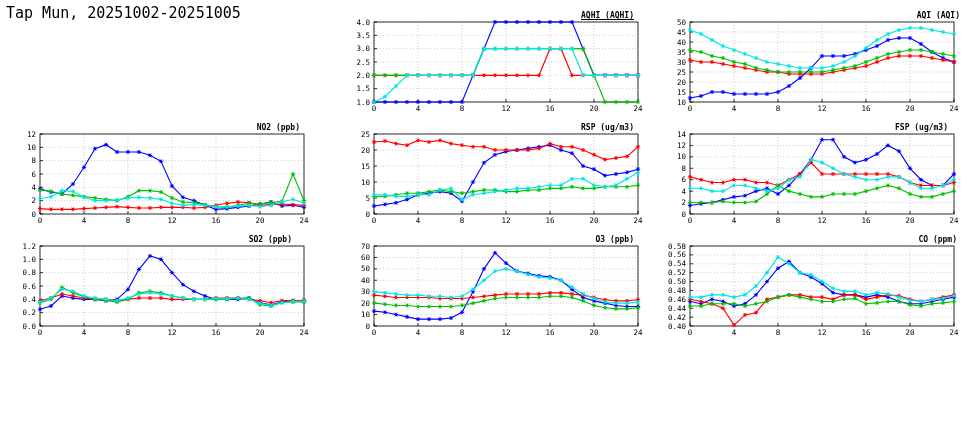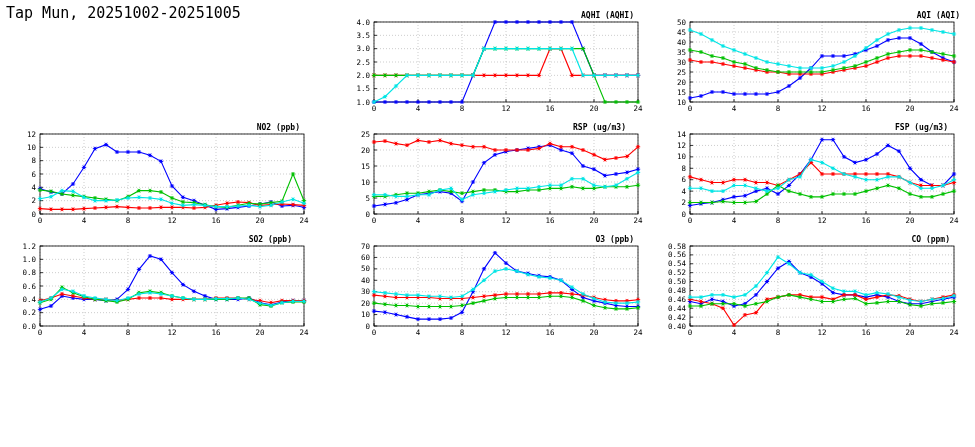--- a/index.html
+++ b/index.html
@@ -73,21 +73,21 @@
           </g>
           <g>
             <path d="M30.00,65.33L41.00,65.33L52.00,65.33L63.00,65.33L74.00,65.33L85.00,65.33L96.00,65.33L107.00,65.33L118.00,65.33L129.00,65.33L140.00,38.67L151.00,38.67L162.00,38.67L173.00,38.67L184.00,38.67L195.00,38.67L206.00,38.67L217.00,38.67L228.00,38.67L239.00,38.67L250.00,65.33L261.00,92.00L272.00,92.00L283.00,92.00L294.00,92.00" fill="none" stroke="#00c000" stroke-width="1.1"></path>
             <path d="M27.80,65.33L32.20,65.33M28.90,63.43L31.10,67.24M31.10,63.43L28.90,67.24M38.80,65.33L43.20,65.33M39.90,63.43L42.10,67.24M42.10,63.43L39.90,67.24M49.80,65.33L54.20,65.33M50.90,63.43L53.10,67.24M53.10,63.43L50.90,67.24M60.80,65.33L65.20,65.33M61.90,63.43L64.10,67.24M64.10,63.43L61.90,67.24M71.80,65.33L76.20,65.33M72.90,63.43L75.10,67.24M75.10,63.43L72.90,67.24M82.80,65.33L87.20,65.33M83.90,63.43L86.10,67.24M86.10,63.43L83.90,67.24M93.80,65.33L98.20,65.33M94.90,63.43L97.10,67.24M97.10,63.43L94.90,67.24M104.80,65.33L109.20,65.33M105.90,63.43L108.10,67.24M108.10,63.43L105.90,67.24M115.80,65.33L120.20,65.33M116.90,63.43L119.10,67.24M119.10,63.43L116.90,67.24M126.80,65.33L131.20,65.33M127.90,63.43L130.10,67.24M130.10,63.43L127.90,67.24M137.80,38.67L142.20,38.67M138.90,36.76L141.10,40.57M141.10,36.76L138.90,40.57M148.80,38.67L153.20,38.67M149.90,36.76L152.10,40.57M152.10,36.76L149.90,40.57M159.80,38.67L164.20,38.67M160.90,36.76L163.10,40.57M163.10,36.76L160.90,40.57M170.80,38.67L175.20,38.67M171.90,36.76L174.10,40.57M174.10,36.76L171.90,40.57M181.80,38.67L186.20,38.67M182.90,36.76L185.10,40.57M185.10,36.76L182.90,40.57M192.80,38.67L197.20,38.67M193.90,36.76L196.10,40.57M196.10,36.76L193.90,40.57M203.80,38.67L208.20,38.67M204.90,36.76L207.10,40.57M207.10,36.76L204.90,40.57M214.80,38.67L219.20,38.67M215.90,36.76L218.10,40.57M218.10,36.76L215.90,40.57M225.80,38.67L230.20,38.67M226.90,36.76L229.10,40.57M229.10,36.76L226.90,40.57M236.80,38.67L241.20,38.67M237.90,36.76L240.10,40.57M240.10,36.76L237.90,40.57M247.80,65.33L252.20,65.33M248.90,63.43L251.10,67.24M251.10,63.43L248.90,67.24M258.80,92.00L263.20,92.00M259.90,90.09L262.10,93.91M262.10,90.09L259.90,93.91M269.80,92.00L274.20,92.00M270.90,90.09L273.10,93.91M273.10,90.09L270.90,93.91M280.80,92.00L285.20,92.00M281.90,90.09L284.10,93.91M284.10,90.09L281.90,93.91M291.80,92.00L296.20,92.00M292.90,90.09L295.10,93.91M295.10,90.09L292.90,93.91" stroke="#00c000" stroke-width="1.0" fill="none"></path>
           </g>
           <g>
             <path d="M30.00,92.00L41.00,86.67L52.00,76.00L63.00,65.33L74.00,65.33L85.00,65.33L96.00,65.33L107.00,65.33L118.00,65.33L129.00,65.33L140.00,38.67L151.00,38.67L162.00,38.67L173.00,38.67L184.00,38.67L195.00,38.67L206.00,38.67L217.00,38.67L228.00,38.67L239.00,65.33L250.00,65.33L261.00,65.33L272.00,65.33L283.00,65.33L294.00,65.33" fill="none" stroke="#00e5e5" stroke-width="1.1"></path>
             <path d="M27.80,92.00L32.20,92.00M28.90,90.09L31.10,93.91M31.10,90.09L28.90,93.91M38.80,86.67L43.20,86.67M39.90,84.76L42.10,88.57M42.10,84.76L39.90,88.57M49.80,76.00L54.20,76.00M50.90,74.09L53.10,77.91M53.10,74.09L50.90,77.91M60.80,65.33L65.20,65.33M61.90,63.43L64.10,67.24M64.10,63.43L61.90,67.24M71.80,65.33L76.20,65.33M72.90,63.43L75.10,67.24M75.10,63.43L72.90,67.24M82.80,65.33L87.20,65.33M83.90,63.43L86.10,67.24M86.10,63.43L83.90,67.24M93.80,65.33L98.20,65.33M94.90,63.43L97.10,67.24M97.10,63.43L94.90,67.24M104.80,65.33L109.20,65.33M105.90,63.43L108.10,67.24M108.10,63.43L105.90,67.24M115.80,65.33L120.20,65.33M116.90,63.43L119.10,67.24M119.10,63.43L116.90,67.24M126.80,65.33L131.20,65.33M127.90,63.43L130.10,67.24M130.10,63.43L127.90,67.24M137.80,38.67L142.20,38.67M138.90,36.76L141.10,40.57M141.10,36.76L138.90,40.57M148.80,38.67L153.20,38.67M149.90,36.76L152.10,40.57M152.10,36.76L149.90,40.57M159.80,38.67L164.20,38.67M160.90,36.76L163.10,40.57M163.10,36.76L160.90,40.57M170.80,38.67L175.20,38.67M171.90,36.76L174.10,40.57M174.10,36.76L171.90,40.57M181.80,38.67L186.20,38.67M182.90,36.76L185.10,40.57M185.10,36.76L182.90,40.57M192.80,38.67L197.20,38.67M193.90,36.76L196.10,40.57M196.10,36.76L193.90,40.57M203.80,38.67L208.20,38.67M204.90,36.76L207.10,40.57M207.10,36.76L204.90,40.57M214.80,38.67L219.20,38.67M215.90,36.76L218.10,40.57M218.10,36.76L215.90,40.57M225.80,38.67L230.20,38.67M226.90,36.76L229.10,40.57M229.10,36.76L226.90,40.57M236.80,65.33L241.20,65.33M237.90,63.43L240.10,67.24M240.10,63.43L237.90,67.24M247.80,65.33L252.20,65.33M248.90,63.43L251.10,67.24M251.10,63.43L248.90,67.24M258.80,65.33L263.20,65.33M259.90,63.43L262.10,67.24M262.10,63.43L259.90,67.24M269.80,65.33L274.20,65.33M270.90,63.43L273.10,67.24M273.10,63.43L270.90,67.24M280.80,65.33L285.20,65.33M281.90,63.43L284.10,67.24M284.10,63.43L281.90,67.24M291.80,65.33L296.20,65.33M292.90,63.43L295.10,67.24M295.10,63.43L292.90,67.24" stroke="#00e5e5" stroke-width="1.0" fill="none"></path>
           </g>
         </svg>
-        <div class="ptitle" style="right: 10px;">AQHI (AQHI)</div>
+        <div class="ptitle" style="right: 10px; text-decoration: underline;">AQHI (AQHI)</div>
       </div>
       <div class="panel" style="left: 660px; top: 10px; width: 300px; height: 108px;">
         <svg width="300" height="108">
           <g>
             <line x1="30" x2="294" y1="92.00" y2="92.00" stroke="#999" stroke-width="0.5" stroke-dasharray="1,2"></line>
             <line x1="30" x2="294" y1="82.00" y2="82.00" stroke="#999" stroke-width="0.5" stroke-dasharray="1,2"></line>
             <line x1="30" x2="294" y1="72.00" y2="72.00" stroke="#999" stroke-width="0.5" stroke-dasharray="1,2"></line>
             <line x1="30" x2="294" y1="62.00" y2="62.00" stroke="#999" stroke-width="0.5" stroke-dasharray="1,2"></line>
             <line x1="30" x2="294" y1="52.00" y2="52.00" stroke="#999" stroke-width="0.5" stroke-dasharray="1,2"></line>
             <line x1="30" x2="294" y1="42.00" y2="42.00" stroke="#999" stroke-width="0.5" stroke-dasharray="1,2"></line>
@@ -274,21 +274,21 @@
           </g>
           <g>
             <path d="M30.00,74.40L41.00,74.40L52.00,72.80L63.00,71.20L74.00,71.20L85.00,69.60L96.00,68.00L107.00,69.60L118.00,71.20L129.00,69.60L140.00,68.00L151.00,68.00L162.00,69.60L173.00,69.60L184.00,68.00L195.00,68.00L206.00,66.40L217.00,66.40L228.00,64.80L239.00,66.40L250.00,66.40L261.00,64.80L272.00,64.80L283.00,64.80L294.00,63.20" fill="none" stroke="#00c000" stroke-width="1.1"></path>
             <path d="M27.80,74.40L32.20,74.40M28.90,72.49L31.10,76.31M31.10,72.49L28.90,76.31M38.80,74.40L43.20,74.40M39.90,72.49L42.10,76.31M42.10,72.49L39.90,76.31M49.80,72.80L54.20,72.80M50.90,70.89L53.10,74.71M53.10,70.89L50.90,74.71M60.80,71.20L65.20,71.20M61.90,69.29L64.10,73.11M64.10,69.29L61.90,73.11M71.80,71.20L76.20,71.20M72.90,69.29L75.10,73.11M75.10,69.29L72.90,73.11M82.80,69.60L87.20,69.60M83.90,67.69L86.10,71.51M86.10,67.69L83.90,71.51M93.80,68.00L98.20,68.00M94.90,66.09L97.10,69.91M97.10,66.09L94.90,69.91M104.80,69.60L109.20,69.60M105.90,67.69L108.10,71.51M108.10,67.69L105.90,71.51M115.80,71.20L120.20,71.20M116.90,69.29L119.10,73.11M119.10,69.29L116.90,73.11M126.80,69.60L131.20,69.60M127.90,67.69L130.10,71.51M130.10,67.69L127.90,71.51M137.80,68.00L142.20,68.00M138.90,66.09L141.10,69.91M141.10,66.09L138.90,69.91M148.80,68.00L153.20,68.00M149.90,66.09L152.10,69.91M152.10,66.09L149.90,69.91M159.80,69.60L164.20,69.60M160.90,67.69L163.10,71.51M163.10,67.69L160.90,71.51M170.80,69.60L175.20,69.60M171.90,67.69L174.10,71.51M174.10,67.69L171.90,71.51M181.80,68.00L186.20,68.00M182.90,66.09L185.10,69.91M185.10,66.09L182.90,69.91M192.80,68.00L197.20,68.00M193.90,66.09L196.10,69.91M196.10,66.09L193.90,69.91M203.80,66.40L208.20,66.40M204.90,64.49L207.10,68.31M207.10,64.49L204.90,68.31M214.80,66.40L219.20,66.40M215.90,64.49L218.10,68.31M218.10,64.49L215.90,68.31M225.80,64.80L230.20,64.80M226.90,62.89L229.10,66.71M229.10,62.89L226.90,66.71M236.80,66.40L241.20,66.40M237.90,64.49L240.10,68.31M240.10,64.49L237.90,68.31M247.80,66.40L252.20,66.40M248.90,64.49L251.10,68.31M251.10,64.49L248.90,68.31M258.80,64.80L263.20,64.80M259.90,62.89L262.10,66.71M262.10,62.89L259.90,66.71M269.80,64.80L274.20,64.80M270.90,62.89L273.10,66.71M273.10,62.89L270.90,66.71M280.80,64.80L285.20,64.80M281.90,62.89L284.10,66.71M284.10,62.89L281.90,66.71M291.80,63.20L296.20,63.20M292.90,61.29L295.10,65.11M295.10,61.29L292.90,65.11" stroke="#00c000" stroke-width="1.0" fill="none"></path>
           </g>
           <g>
             <path d="M30.00,72.80L41.00,72.80L52.00,74.40L63.00,74.40L74.00,72.80L85.00,72.80L96.00,68.00L107.00,66.40L118.00,77.60L129.00,72.80L140.00,71.20L151.00,69.60L162.00,68.00L173.00,66.40L184.00,66.40L195.00,64.80L206.00,63.20L217.00,63.20L228.00,56.80L239.00,56.80L250.00,63.20L261.00,64.80L272.00,63.20L283.00,56.80L294.00,50.40" fill="none" stroke="#00e5e5" stroke-width="1.1"></path>
             <path d="M27.80,72.80L32.20,72.80M28.90,70.89L31.10,74.71M31.10,70.89L28.90,74.71M38.80,72.80L43.20,72.80M39.90,70.89L42.10,74.71M42.10,70.89L39.90,74.71M49.80,74.40L54.20,74.40M50.90,72.49L53.10,76.31M53.10,72.49L50.90,76.31M60.80,74.40L65.20,74.40M61.90,72.49L64.10,76.31M64.10,72.49L61.90,76.31M71.80,72.80L76.20,72.80M72.90,70.89L75.10,74.71M75.10,70.89L72.90,74.71M82.80,72.80L87.20,72.80M83.90,70.89L86.10,74.71M86.10,70.89L83.90,74.71M93.80,68.00L98.20,68.00M94.90,66.09L97.10,69.91M97.10,66.09L94.90,69.91M104.80,66.40L109.20,66.40M105.90,64.49L108.10,68.31M108.10,64.49L105.90,68.31M115.80,77.60L120.20,77.60M116.90,75.69L119.10,79.51M119.10,75.69L116.90,79.51M126.80,72.80L131.20,72.80M127.90,70.89L130.10,74.71M130.10,70.89L127.90,74.71M137.80,71.20L142.20,71.20M138.90,69.29L141.10,73.11M141.10,69.29L138.90,73.11M148.80,69.60L153.20,69.60M149.90,67.69L152.10,71.51M152.10,67.69L149.90,71.51M159.80,68.00L164.20,68.00M160.90,66.09L163.10,69.91M163.10,66.09L160.90,69.91M170.80,66.40L175.20,66.40M171.90,64.49L174.10,68.31M174.10,64.49L171.90,68.31M181.80,66.40L186.20,66.40M182.90,64.49L185.10,68.31M185.10,64.49L182.90,68.31M192.80,64.80L197.20,64.80M193.90,62.89L196.10,66.71M196.10,62.89L193.90,66.71M203.80,63.20L208.20,63.20M204.90,61.29L207.10,65.11M207.10,61.29L204.90,65.11M214.80,63.20L219.20,63.20M215.90,61.29L218.10,65.11M218.10,61.29L215.90,65.11M225.80,56.80L230.20,56.80M226.90,54.89L229.10,58.71M229.10,54.89L226.90,58.71M236.80,56.80L241.20,56.80M237.90,54.89L240.10,58.71M240.10,54.89L237.90,58.71M247.80,63.20L252.20,63.20M248.90,61.29L251.10,65.11M251.10,61.29L248.90,65.11M258.80,64.80L263.20,64.80M259.90,62.89L262.10,66.71M262.10,62.89L259.90,66.71M269.80,63.20L274.20,63.20M270.90,61.29L273.10,65.11M273.10,61.29L270.90,65.11M280.80,56.80L285.20,56.80M281.90,54.89L284.10,58.71M284.10,54.89L281.90,58.71M291.80,50.40L296.20,50.40M292.90,48.49L295.10,52.31M295.10,48.49L292.90,52.31" stroke="#00e5e5" stroke-width="1.0" fill="none"></path>
           </g>
         </svg>
-        <div class="ptitle" style="right: 18px; padding-left: 17px;">RSP (ug/m3)</div>
+        <div class="ptitle" style="right: 10px; padding-left: 17px;">RSP (ug/m3)</div>
       </div>
       <div class="panel" style="left: 660px; top: 122px; width: 300px; height: 108px;">
         <svg width="300" height="108">
           <g>
             <line x1="30" x2="294" y1="92.00" y2="92.00" stroke="#999" stroke-width="0.5" stroke-dasharray="1,2"></line>
             <line x1="30" x2="294" y1="80.57" y2="80.57" stroke="#999" stroke-width="0.5" stroke-dasharray="1,2"></line>
             <line x1="30" x2="294" y1="69.14" y2="69.14" stroke="#999" stroke-width="0.5" stroke-dasharray="1,2"></line>
             <line x1="30" x2="294" y1="57.71" y2="57.71" stroke="#999" stroke-width="0.5" stroke-dasharray="1,2"></line>
             <line x1="30" x2="294" y1="46.29" y2="46.29" stroke="#999" stroke-width="0.5" stroke-dasharray="1,2"></line>
             <line x1="30" x2="294" y1="34.86" y2="34.86" stroke="#999" stroke-width="0.5" stroke-dasharray="1,2"></line>
@@ -553,16 +553,16 @@
           </g>
           <g>
             <path d="M30.00,72.00L41.00,72.00L52.00,69.78L63.00,69.78L74.00,69.78L85.00,72.00L96.00,69.78L107.00,67.56L118.00,63.11L129.00,60.89L140.00,63.11L151.00,65.33L162.00,67.56L173.00,67.56L184.00,65.33L195.00,64.44L206.00,69.78L217.00,68.89L228.00,67.56L239.00,67.56L250.00,70.67L261.00,72.00L272.00,69.78L283.00,68.89L294.00,67.56" fill="none" stroke="#00c000" stroke-width="1.1"></path>
             <path d="M27.80,72.00L32.20,72.00M28.90,70.09L31.10,73.91M31.10,70.09L28.90,73.91M38.80,72.00L43.20,72.00M39.90,70.09L42.10,73.91M42.10,70.09L39.90,73.91M49.80,69.78L54.20,69.78M50.90,67.87L53.10,71.68M53.10,67.87L50.90,71.68M60.80,69.78L65.20,69.78M61.90,67.87L64.10,71.68M64.10,67.87L61.90,71.68M71.80,69.78L76.20,69.78M72.90,67.87L75.10,71.68M75.10,67.87L72.90,71.68M82.80,72.00L87.20,72.00M83.90,70.09L86.10,73.91M86.10,70.09L83.90,73.91M93.80,69.78L98.20,69.78M94.90,67.87L97.10,71.68M97.10,67.87L94.90,71.68M104.80,67.56L109.20,67.56M105.90,65.65L108.10,69.46M108.10,65.65L105.90,69.46M115.80,63.11L120.20,63.11M116.90,61.21L119.10,65.02M119.10,61.21L116.90,65.02M126.80,60.89L131.20,60.89M127.90,58.98L130.10,62.79M130.10,58.98L127.90,62.79M137.80,63.11L142.20,63.11M138.90,61.21L141.10,65.02M141.10,61.21L138.90,65.02M148.80,65.33L153.20,65.33M149.90,63.43L152.10,67.24M152.10,63.43L149.90,67.24M159.80,67.56L164.20,67.56M160.90,65.65L163.10,69.46M163.10,65.65L160.90,69.46M170.80,67.56L175.20,67.56M171.90,65.65L174.10,69.46M174.10,65.65L171.90,69.46M181.80,65.33L186.20,65.33M182.90,63.43L185.10,67.24M185.10,63.43L182.90,67.24M192.80,64.44L197.20,64.44M193.90,62.54L196.10,66.35M196.10,62.54L193.90,66.35M203.80,69.78L208.20,69.78M204.90,67.87L207.10,71.68M207.10,67.87L204.90,71.68M214.80,68.89L219.20,68.89M215.90,66.98L218.10,70.79M218.10,66.98L215.90,70.79M225.80,67.56L230.20,67.56M226.90,65.65L229.10,69.46M229.10,65.65L226.90,69.46M236.80,67.56L241.20,67.56M237.90,65.65L240.10,69.46M240.10,65.65L237.90,69.46M247.80,70.67L252.20,70.67M248.90,68.76L251.10,72.57M251.10,68.76L248.90,72.57M258.80,72.00L263.20,72.00M259.90,70.09L262.10,73.91M262.10,70.09L259.90,73.91M269.80,69.78L274.20,69.78M270.90,67.87L273.10,71.68M273.10,67.87L270.90,71.68M280.80,68.89L285.20,68.89M281.90,66.98L284.10,70.79M284.10,66.98L281.90,70.79M291.80,67.56L296.20,67.56M292.90,65.65L295.10,69.46M295.10,65.65L292.90,69.46" stroke="#00c000" stroke-width="1.0" fill="none"></path>
           </g>
           <g>
             <path d="M30.00,63.11L41.00,63.11L52.00,60.89L63.00,60.89L74.00,63.11L85.00,60.89L96.00,52.00L107.00,38.67L118.00,23.11L129.00,29.78L140.00,38.67L151.00,40.89L162.00,47.56L173.00,54.22L184.00,57.33L195.00,57.33L206.00,60.89L217.00,58.67L228.00,60.00L239.00,63.11L250.00,66.22L261.00,67.56L272.00,65.33L283.00,64.44L294.00,61.78" fill="none" stroke="#00e5e5" stroke-width="1.1"></path>
             <path d="M27.80,63.11L32.20,63.11M28.90,61.21L31.10,65.02M31.10,61.21L28.90,65.02M38.80,63.11L43.20,63.11M39.90,61.21L42.10,65.02M42.10,61.21L39.90,65.02M49.80,60.89L54.20,60.89M50.90,58.98L53.10,62.79M53.10,58.98L50.90,62.79M60.80,60.89L65.20,60.89M61.90,58.98L64.10,62.79M64.10,58.98L61.90,62.79M71.80,63.11L76.20,63.11M72.90,61.21L75.10,65.02M75.10,61.21L72.90,65.02M82.80,60.89L87.20,60.89M83.90,58.98L86.10,62.79M86.10,58.98L83.90,62.79M93.80,52.00L98.20,52.00M94.90,50.09L97.10,53.91M97.10,50.09L94.90,53.91M104.80,38.67L109.20,38.67M105.90,36.76L108.10,40.57M108.10,36.76L105.90,40.57M115.80,23.11L120.20,23.11M116.90,21.21L119.10,25.02M119.10,21.21L116.90,25.02M126.80,29.78L131.20,29.78M127.90,27.87L130.10,31.68M130.10,27.87L127.90,31.68M137.80,38.67L142.20,38.67M138.90,36.76L141.10,40.57M141.10,36.76L138.90,40.57M148.80,40.89L153.20,40.89M149.90,38.98L152.10,42.79M152.10,38.98L149.90,42.79M159.80,47.56L164.20,47.56M160.90,45.65L163.10,49.46M163.10,45.65L160.90,49.46M170.80,54.22L175.20,54.22M171.90,52.32L174.10,56.13M174.10,52.32L171.90,56.13M181.80,57.33L186.20,57.33M182.90,55.43L185.10,59.24M185.10,55.43L182.90,59.24M192.80,57.33L197.20,57.33M193.90,55.43L196.10,59.24M196.10,55.43L193.90,59.24M203.80,60.89L208.20,60.89M204.90,58.98L207.10,62.79M207.10,58.98L204.90,62.79M214.80,58.67L219.20,58.67M215.90,56.76L218.10,60.57M218.10,56.76L215.90,60.57M225.80,60.00L230.20,60.00M226.90,58.09L229.10,61.91M229.10,58.09L226.90,61.91M236.80,63.11L241.20,63.11M237.90,61.21L240.10,65.02M240.10,61.21L237.90,65.02M247.80,66.22L252.20,66.22M248.90,64.32L251.10,68.13M251.10,64.32L248.90,68.13M258.80,67.56L263.20,67.56M259.90,65.65L262.10,69.46M262.10,65.65L259.90,69.46M269.80,65.33L274.20,65.33M270.90,63.43L273.10,67.24M273.10,63.43L270.90,67.24M280.80,64.44L285.20,64.44M281.90,62.54L284.10,66.35M284.10,62.54L281.90,66.35M291.80,61.78L296.20,61.78M292.90,59.87L295.10,63.68M295.10,59.87L292.90,63.68" stroke="#00e5e5" stroke-width="1.0" fill="none"></path>
           </g>
         </svg>
-        <div class="ptitle" style="right: 10px;">CO (ppm)</div>
+        <div class="ptitle" style="right: 3px;">CO (ppm)</div>
       </div>
     </div>
 </div>
 
 </body></html>

